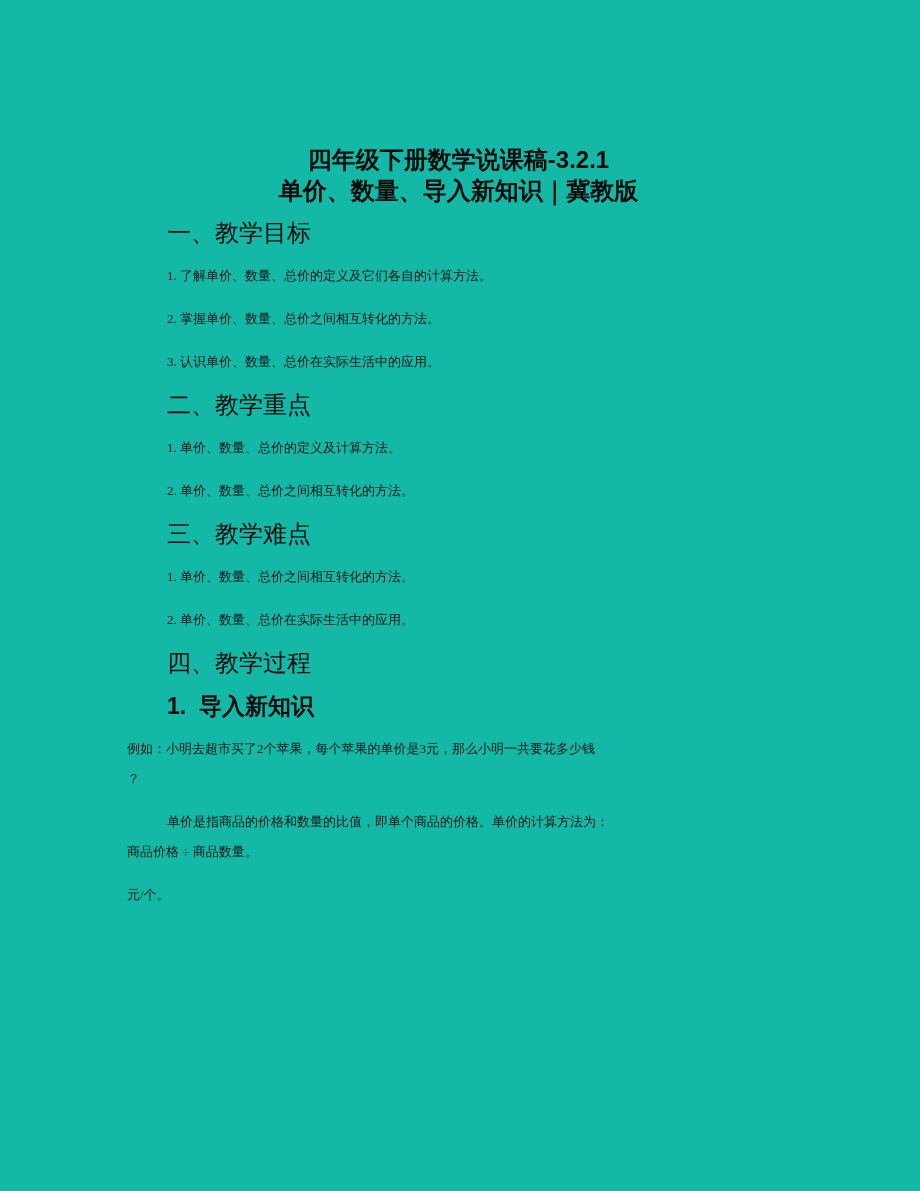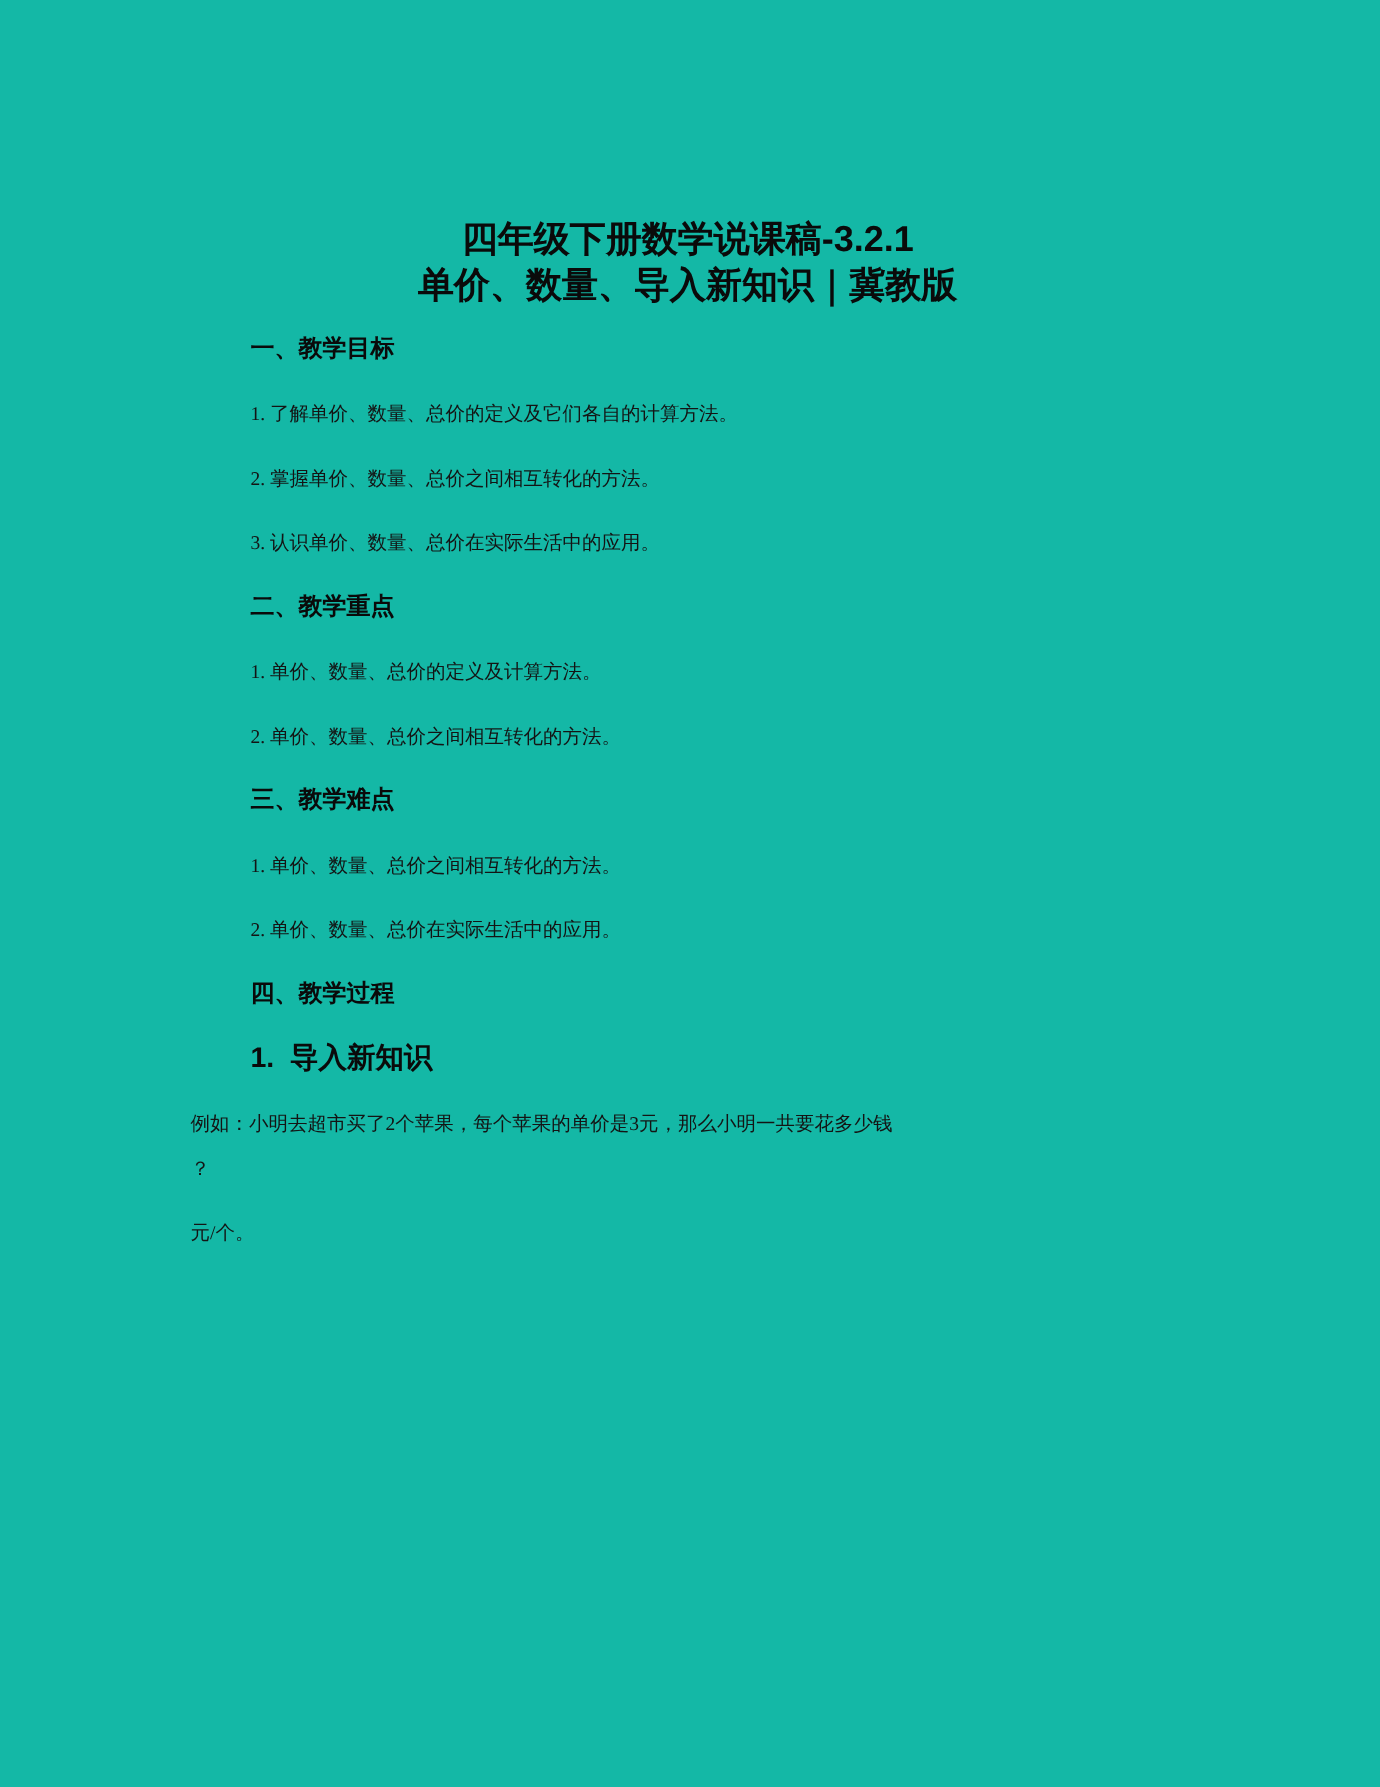--- a/index.html
+++ b/index.html
@@ -40,28 +40,28 @@
     font-size: 13px;
     line-height: 30px;
     white-space: pre;
     color: #141414;
   }
   .line.first {
     padding-left: 40px;
   }
   .block.heading .line {
     font-family: "Liberation Sans", sans-serif;
-    font-weight: 700;
-    font-size: 16px;
+    font-weight: 400;
+    font-size: 24px;
     color: #0a0a0a;
   }
   .block.subheading .line {
     font-family: "Liberation Sans", sans-serif;
     font-weight: 700;
-    font-size: 19px;
+    font-size: 23px;
     color: #0a0a0a;
   }
 </style>
 </head>
 <body>
 
 <div class="page">
   <header class="doc-title">
     <div class="title-line">四年级下册数学说课稿-3.2.1</div>
     <div class="title-line">单价、数量、导入新知识｜冀教版</div>
@@ -101,16 +101,20 @@
         <div class="line first">四、教学过程</div>
       </div>
       <div class="block subheading">
         <div class="line first">1.  导入新知识</div>
       </div>
       <div class="block body">
         <div class="line">例如：小明去超市买了2个苹果，每个苹果的单价是3元，那么小明一共要花多少钱</div>
         <div class="line">？</div>
       </div>
       <div class="block body">
+        <div class="line first">单价是指商品的价格和数量的比值，即单个商品的价格。单价的计算方法为：</div>
+        <div class="line">商品价格 ÷ 商品数量。</div>
+      </div>
+      <div class="block body">
         <div class="line">元/个。</div>
       </div>
     </main>
 </div>
 
 </body></html>

